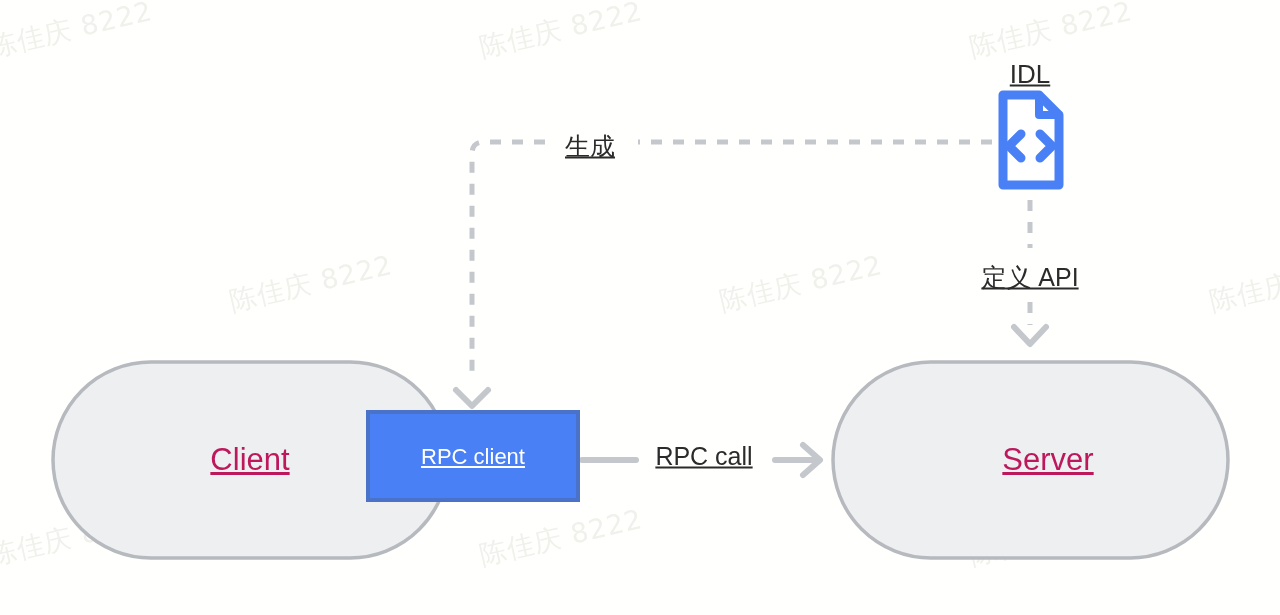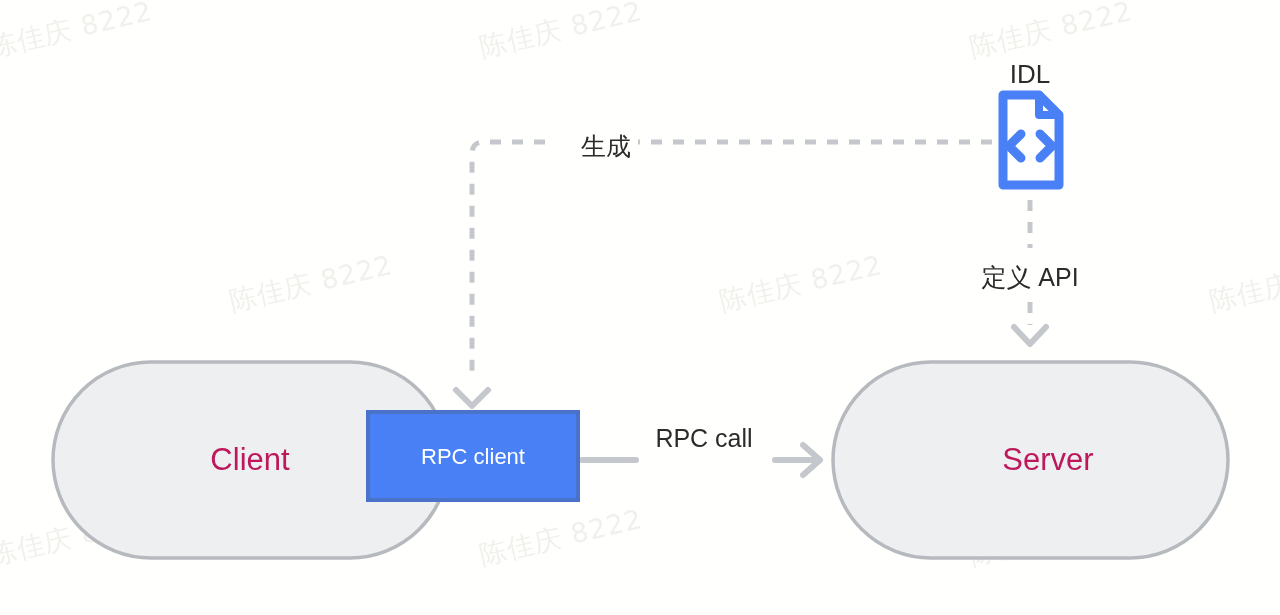--- a/index.html
+++ b/index.html
@@ -47,20 +47,21 @@
     z-index: 1;
   }
 
   
   .node-label {
     position: absolute;
     z-index: 3;
     font-family: "Liberation Sans", "DejaVu Sans", sans-serif;
     white-space: nowrap;
     user-select: none;
+    text-decoration: underline;
   }
   .pill-label {
     font-size: 31px;
     color: #be185d;
     transform: translate(-50%, -50%);
   }
   .box-label {
     font-size: 22px;
     color: #ffffff;
     transform: translate(-50%, -50%);
@@ -131,19 +132,19 @@
   </svg>
 
   <div class="node-label pill-label" style="left:250px; top:460px;">Client</div>
 
   <div class="node-label box-label" style="left:473px; top:457px;">RPC client</div>
 
   <div class="node-label pill-label" style="left:1048px; top:460px;">Server</div>
 
   <div class="node-label icon-caption" style="left:1030px; top:74px;">IDL</div>
 
-  <div class="node-label edge-label" style="left:590px; top:146px;margin-left:16px;">生成</div>
+  <div class="node-label edge-label" style="left:590px; top:146px;">生成</div>
 
   <div class="node-label edge-label" style="left:1030px; top:277px;text-align:center;">定义 API</div>
 
-  <div class="node-label edge-label" style="left:704px; top:438px;">RPC call</div>
+  <div class="node-label edge-label" style="left:704px; top:456px;">RPC call</div>
 
 </div>
 
 </body></html>

